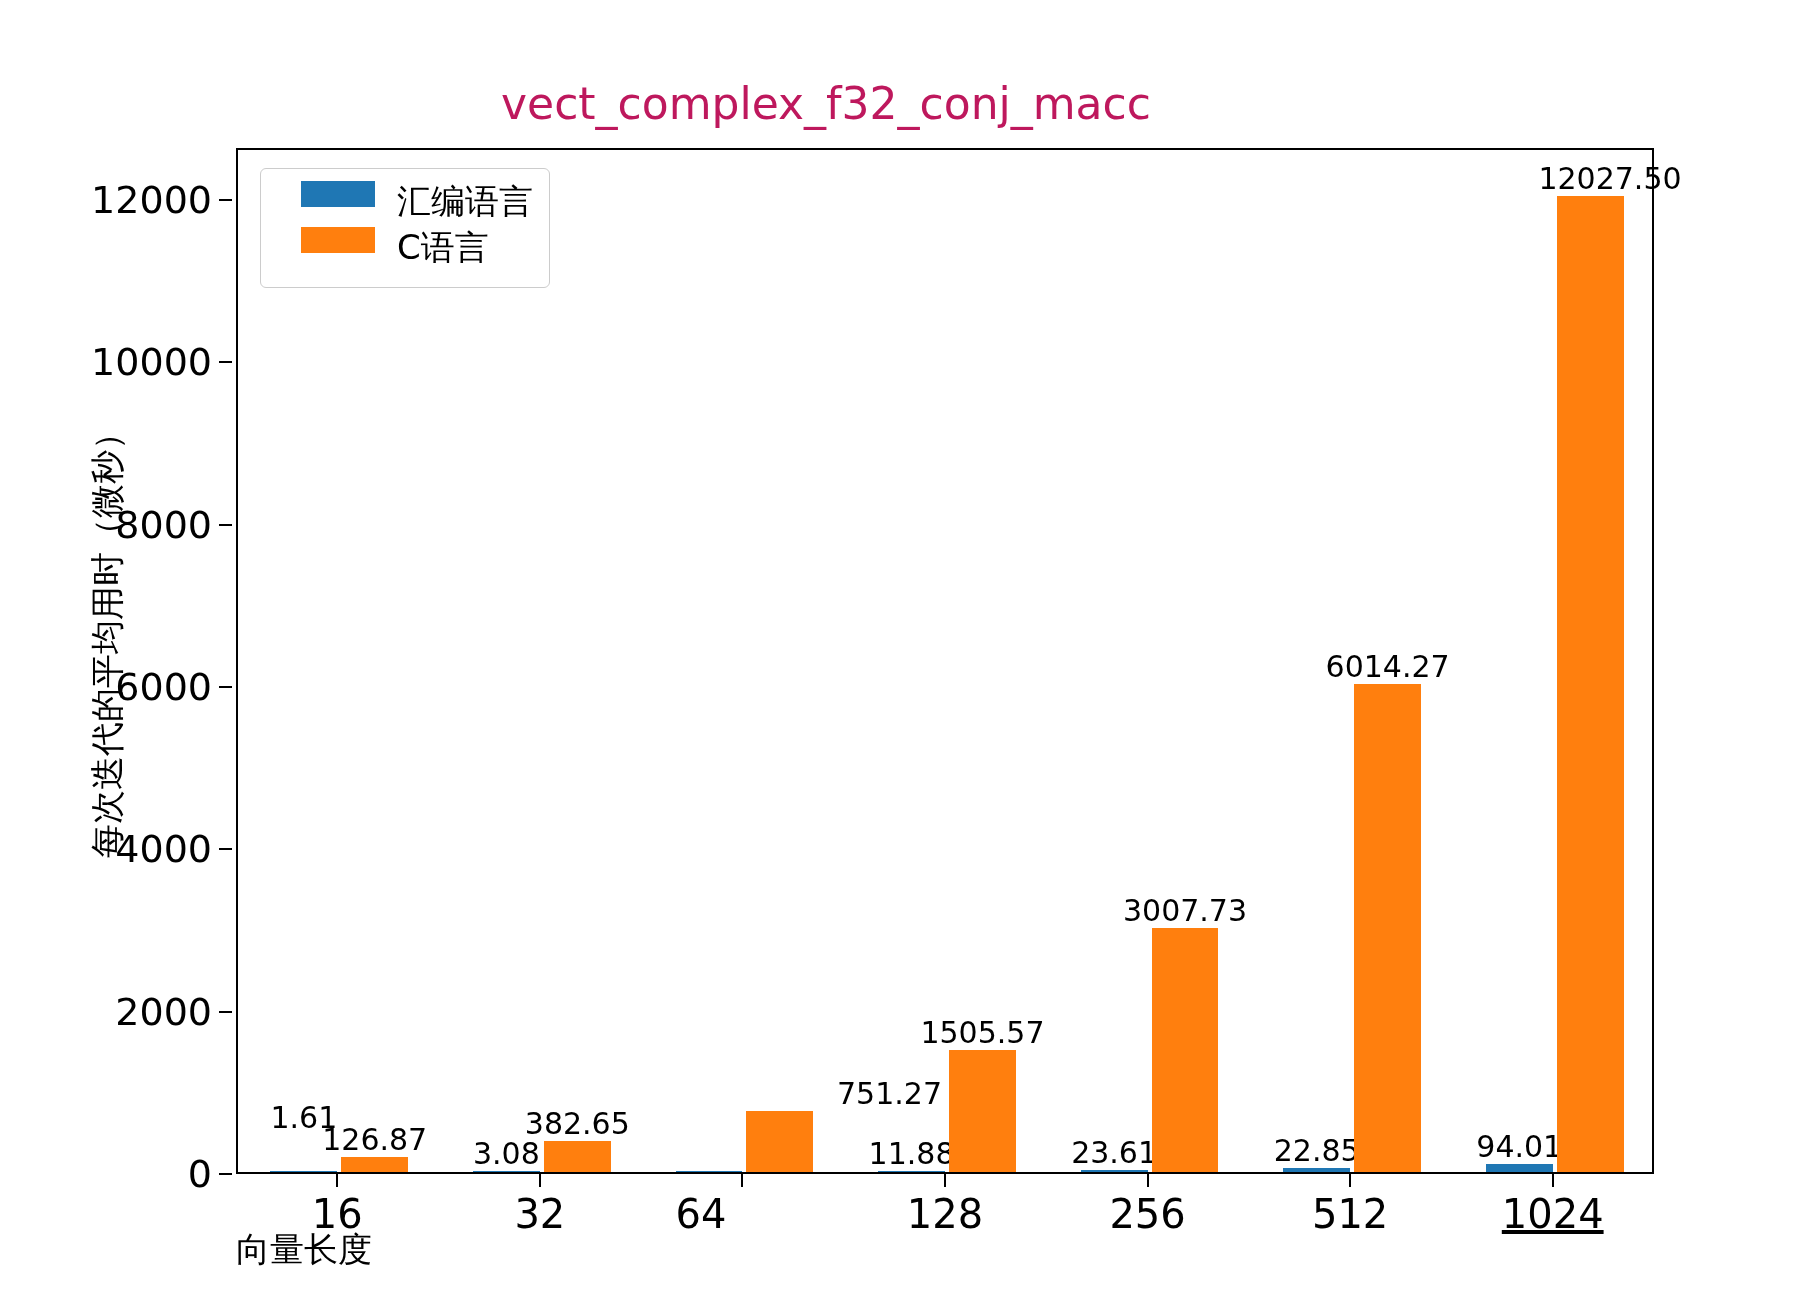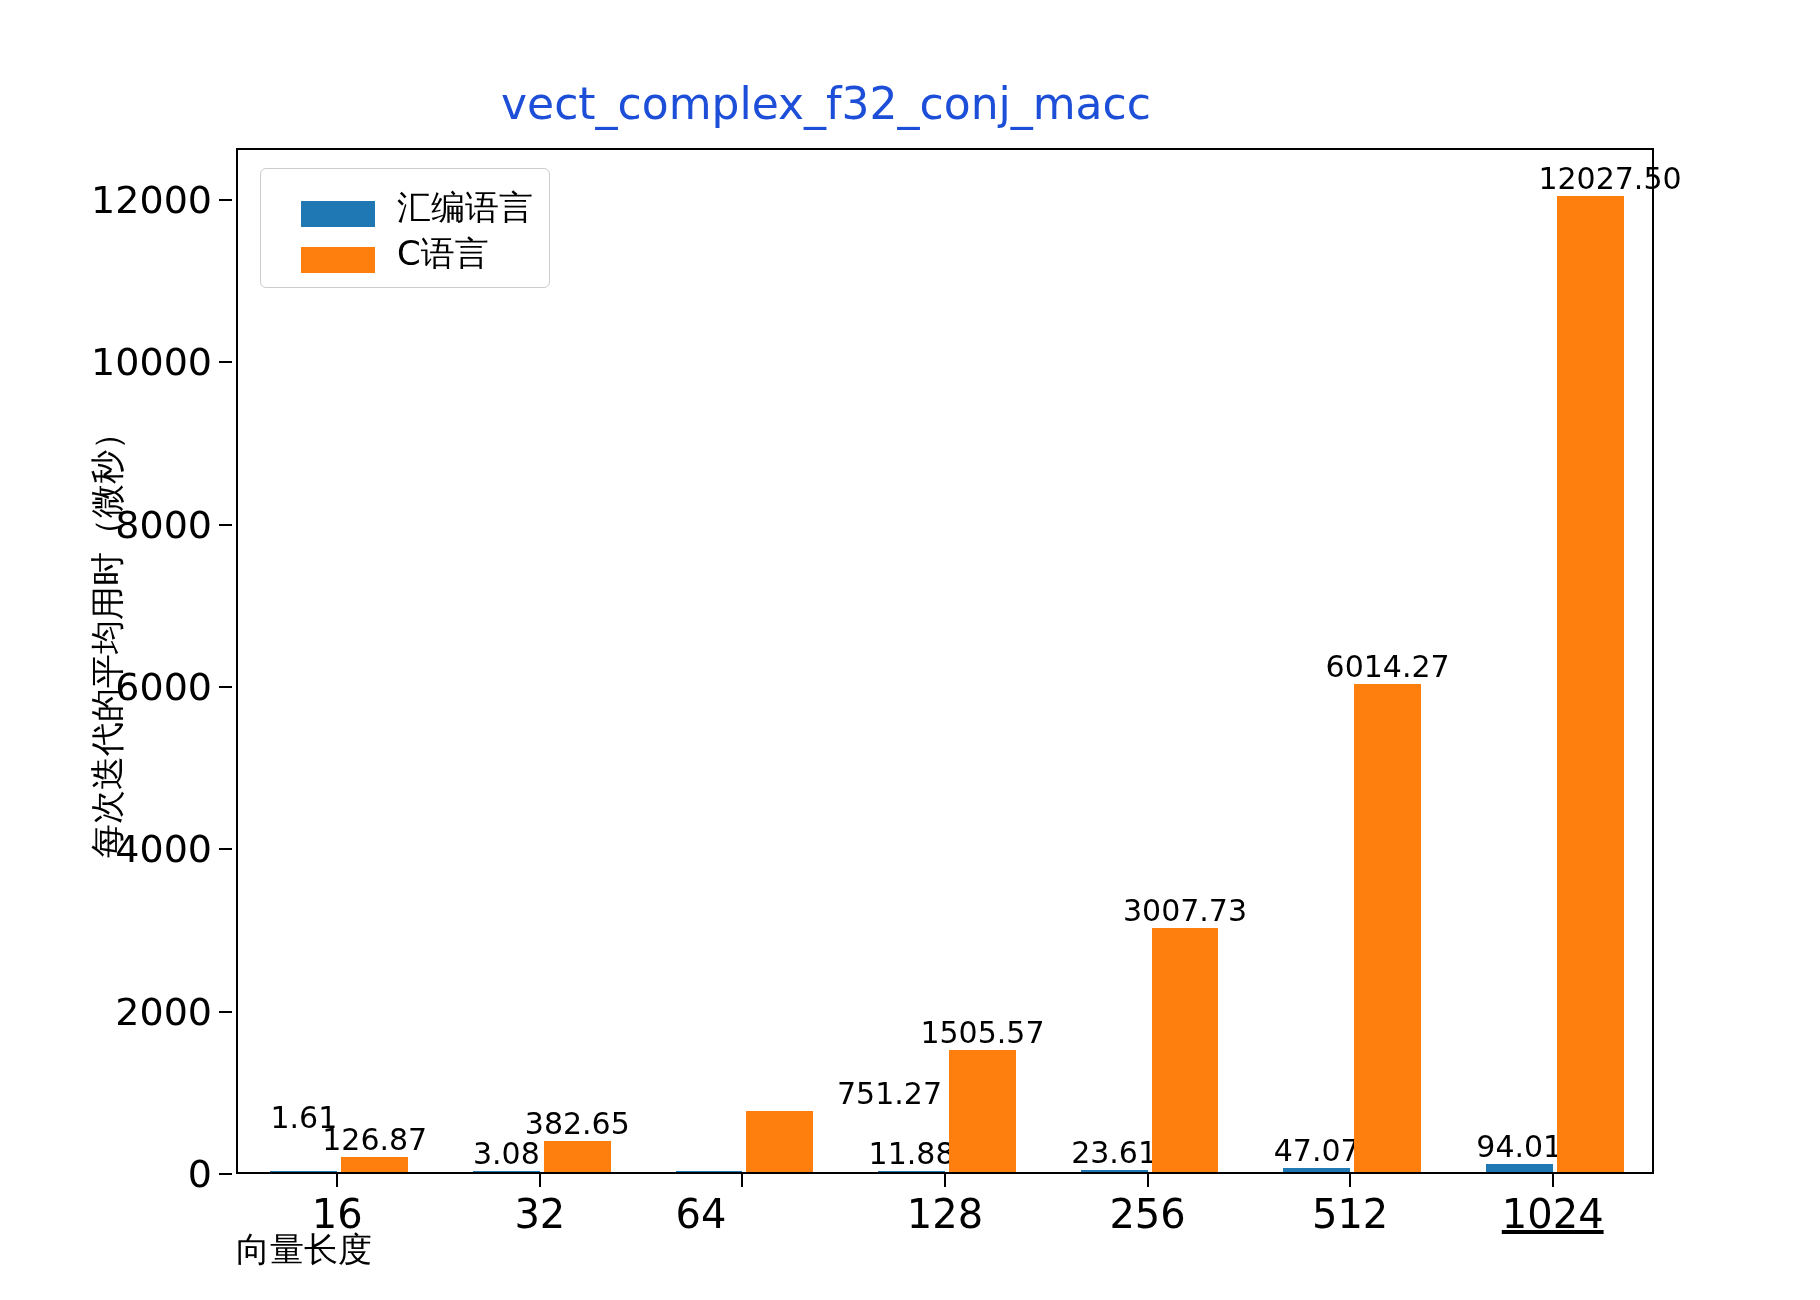--- a/index.html
+++ b/index.html
@@ -26,21 +26,21 @@
   #chart-title {
     position: absolute;
     left: 236px;
     top: 78px;
     width: 1180px;
     text-align: center;
     font-size: 44px;
     font-weight: 400;
     line-height: 52px;
     white-space: nowrap;
-    color: #1d4ed8;
+    color: #be185d;
   }
 
   
   #plot-frame {
     position: absolute;
     left: 236px;
     top: 148px;
     width: 1418px;
     height: 1026px;
     border: 2px solid #000000;
@@ -148,21 +148,21 @@
     left: 22px;
     top: 18px;
     padding: 12px 16px 14px 16px;
     background: #ffffff;
     border: 1px solid #cccccc;
     border-radius: 6px;
     box-sizing: border-box;
   }
   .legend-row {
     display: flex;
-    align-items: flex-end;
+    align-items: flex-start;
     height: 46px;
     padding-left: 24px;
   }
   .legend-swatch {
     width: 74px;
     height: 26px;
     flex: none;
   }
   .legend-text {
     margin-left: 22px;
@@ -227,21 +227,21 @@
         <div class="bar-label" style="left: 554px; top: 927.019px; text-align: right;">751.27</div>
         <div class="bar bar-asm" style="left: 640.126px; width: 66.8486px; height: 1px; background: rgb(31, 119, 180);"></div>
         <div class="bar-label" style="left: 673.55px; top: 987px;">11.88</div>
         <div class="bar bar-c" style="left: 711.026px; width: 66.8486px; height: 122.208px; background: rgb(255, 127, 14);"></div>
         <div class="bar-label" style="left: 744.45px; top: 865.792px;">1505.57</div>
         <div class="bar bar-asm" style="left: 842.697px; width: 66.8486px; height: 1.91644px; background: rgb(31, 119, 180);"></div>
         <div class="bar-label" style="left: 876.121px; top: 986.084px;">23.61</div>
         <div class="bar bar-c" style="left: 913.597px; width: 66.8486px; height: 244.14px; background: rgb(255, 127, 14);"></div>
         <div class="bar-label" style="left: 947.021px; top: 743.86px;">3007.73</div>
         <div class="bar bar-asm" style="left: 1045.27px; width: 66.8486px; height: 3.82071px; background: rgb(31, 119, 180);"></div>
-        <div class="bar-label" style="left: 1078.69px; top: 984.179px;">47.07</div>
+        <div class="bar-label" style="left: 1078.69px; top: 984.179px;">22.85</div>
         <div class="bar bar-c" style="left: 1116.17px; width: 66.8486px; height: 488.184px; background: rgb(255, 127, 14);"></div>
         <div class="bar-label" style="left: 1149.59px; top: 499.816px;">6014.27</div>
         <div class="bar bar-asm" style="left: 1247.84px; width: 66.8486px; height: 7.63087px; background: rgb(31, 119, 180);"></div>
         <div class="bar-label" style="left: 1281.26px; top: 980.369px;">94.01</div>
         <div class="bar bar-c" style="left: 1318.74px; width: 66.8486px; height: 976.283px; background: rgb(255, 127, 14);"></div>
         <div class="bar-label" style="left: 1372px; top: 11.7172px;">12027.50</div>
       </div>
     <div id="legend">
         <div class="legend-row">
           <span class="legend-swatch" style="background: rgb(31, 119, 180);"></span>

